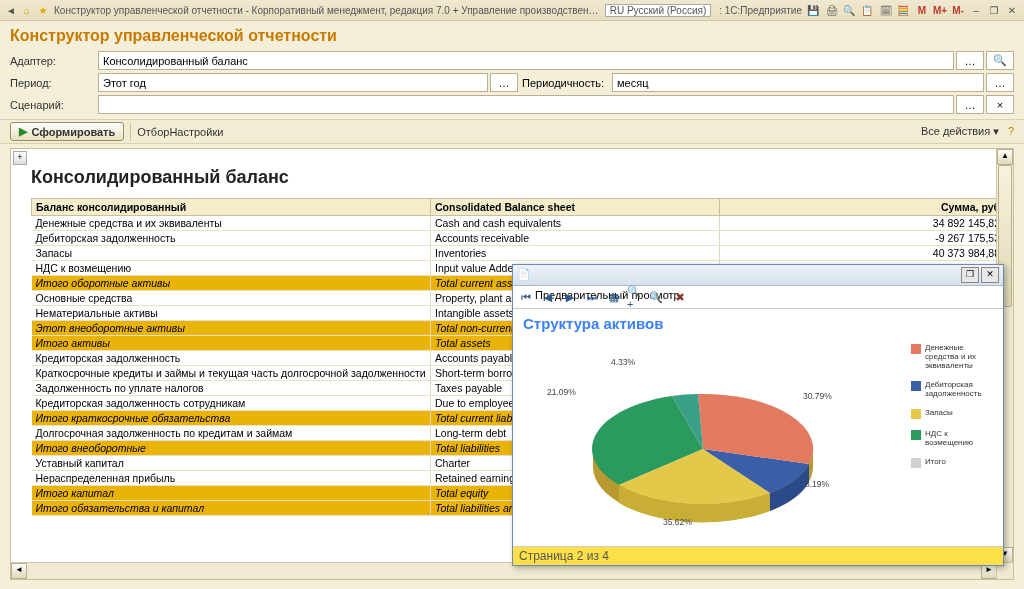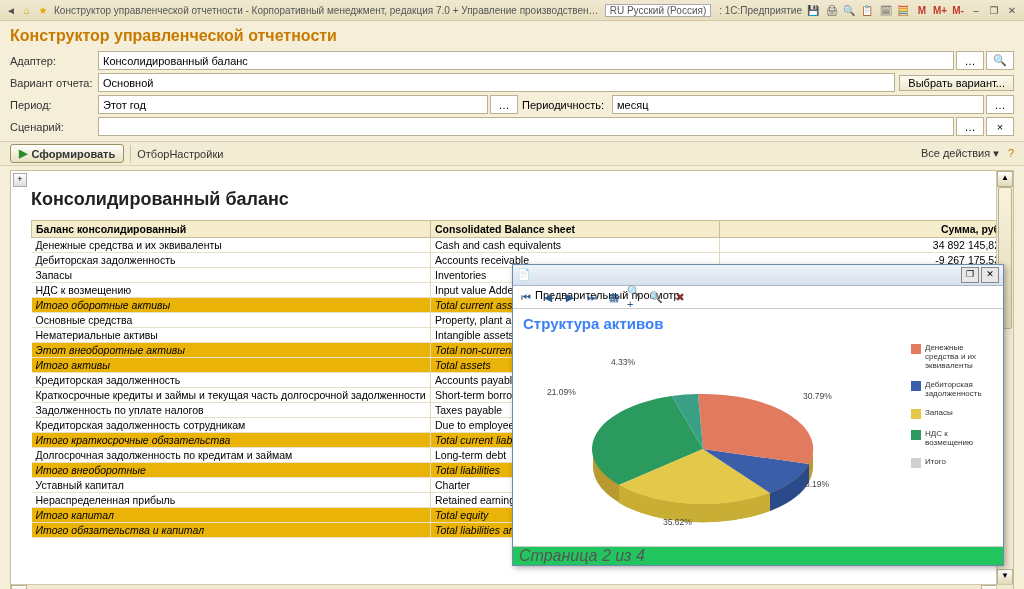--- a/index.html
+++ b/index.html
@@ -68,21 +68,21 @@
   .pw-title .txt { flex:1;margin-top:40px; }
   .pw-title .wbtn { width:16px; height:14px; border:1px solid #888; background:#e8e8e8; margin-left:2px; text-align:center; font-size:9px; line-height:12px; cursor:pointer; }
   .pw-toolbar { height:22px; border-bottom:1px solid #ccc; display:flex; align-items:center; padding:0 4px; gap:4px; }
   .pw-tbtn { width:18px; height:18px; display:inline-flex; align-items:center; justify-content:center; font-size:11px; color:#2a5a8a; cursor:pointer; }
   .pw-tbtn.close { color:#883333; }
   .pw-body { position:relative; height:238px; padding:4px 8px; overflow:hidden; }
   .pw-chart-title { font-size:15px; font-weight:bold; color:#3b82f6; margin:2px 0 13px 2px; }
   .pw-legend { position:absolute; right:6px; top:34px; width:86px; font-size:8px; color:#333; }
   .pw-legend .leg-item { display:flex; align-items:flex-start; margin-bottom:10px; }
   .pw-legend .swatch { width:10px; height:10px; margin-right:4px; flex-shrink:0; margin-top:1px; }
-  .pw-status { position:absolute; left:0; right:0; bottom:0; height:18px; border-top:1px solid #ccc; background:#22c55e; padding:0 6px; font-size:16px; color:#555; display:flex; align-items:center;font-style:italic; }
+  .pw-status { position:absolute; left:0; right:0; bottom:0; height:18px; border-top:1px solid #ccc; background:#fde047; padding:0 6px; font-size:12px; color:#555; display:flex; align-items:center; }
   
   .pie-wrap { position:absolute; left:50px; top:60px; width:280px; height:170px; }
   .pie-label { position:absolute; font-size:8.5px; color:#444; }
 </style>
 </head>
 <body>
 
 <div class="app">
 
   <div class="titlebar">
@@ -115,27 +115,20 @@
   <div class="form-area">
     <div class="form-row">
       <div class="form-label">Адаптер:</div>
       <div class="form-input">
           <span>Консолидированный баланс</span>
         </div>
       <div class="form-input small-btn">…</div>
       <div class="form-input small-btn">🔍</div>
     </div>
     <div class="form-row">
-      <div class="form-label">Вариант отчета:</div>
-      <div class="form-input">
-          <span>Основной</span>
-        </div>
-      <div class="btn-plain">Выбрать вариант...</div>
-    </div>
-    <div class="form-row">
       <div class="form-label">Период:</div>
       <div class="form-input" style="flex:0 0 380px">
           <span>Этот год</span>
         </div>
       <div class="form-input small-btn">…</div>
       <div class="form-label2">Периодичность:</div>
       <div class="form-input">
           <span>месяц</span>
         </div>
       <div class="form-input small-btn">…</div>

